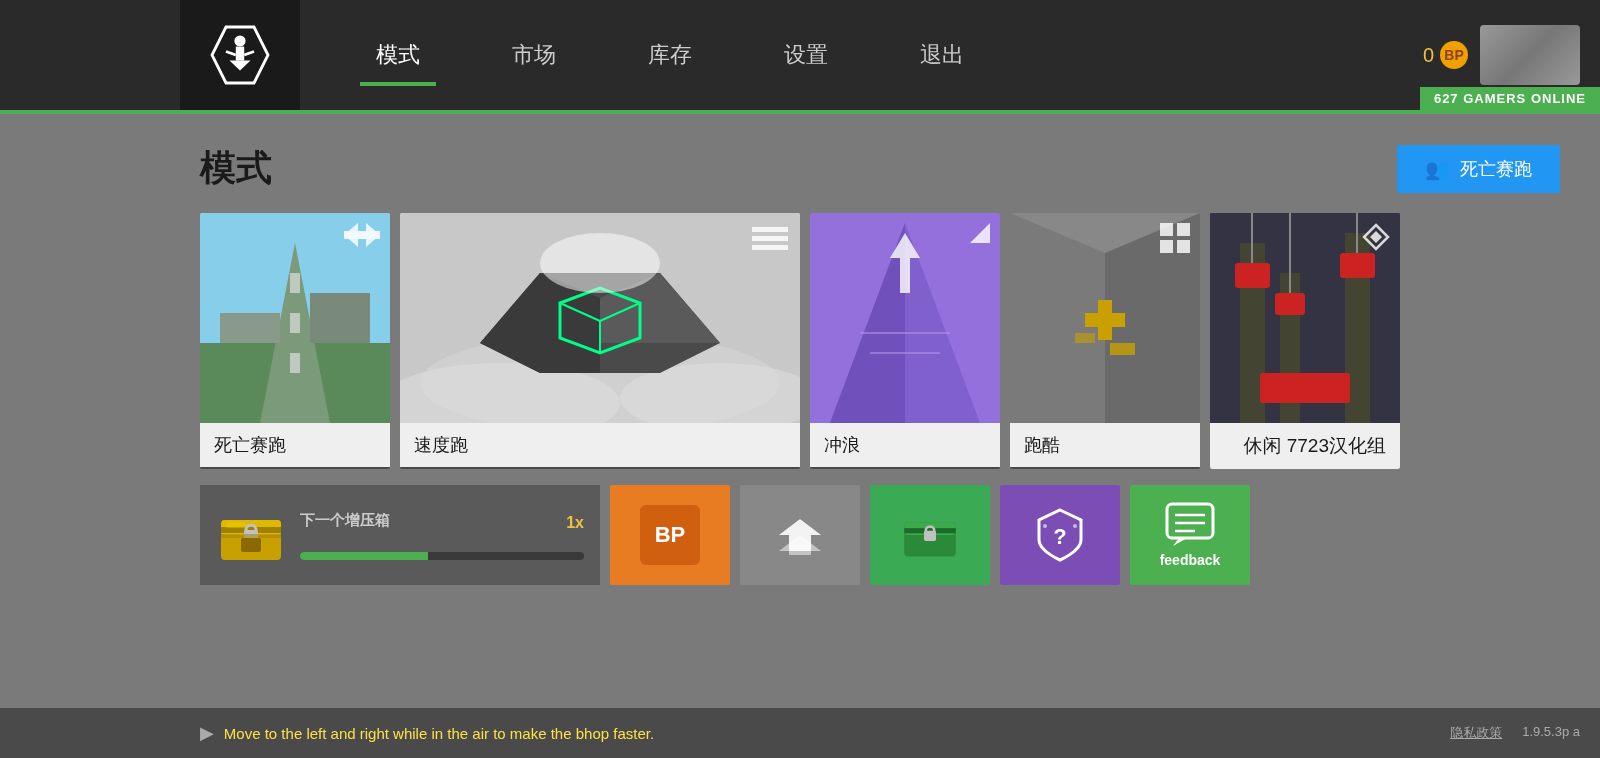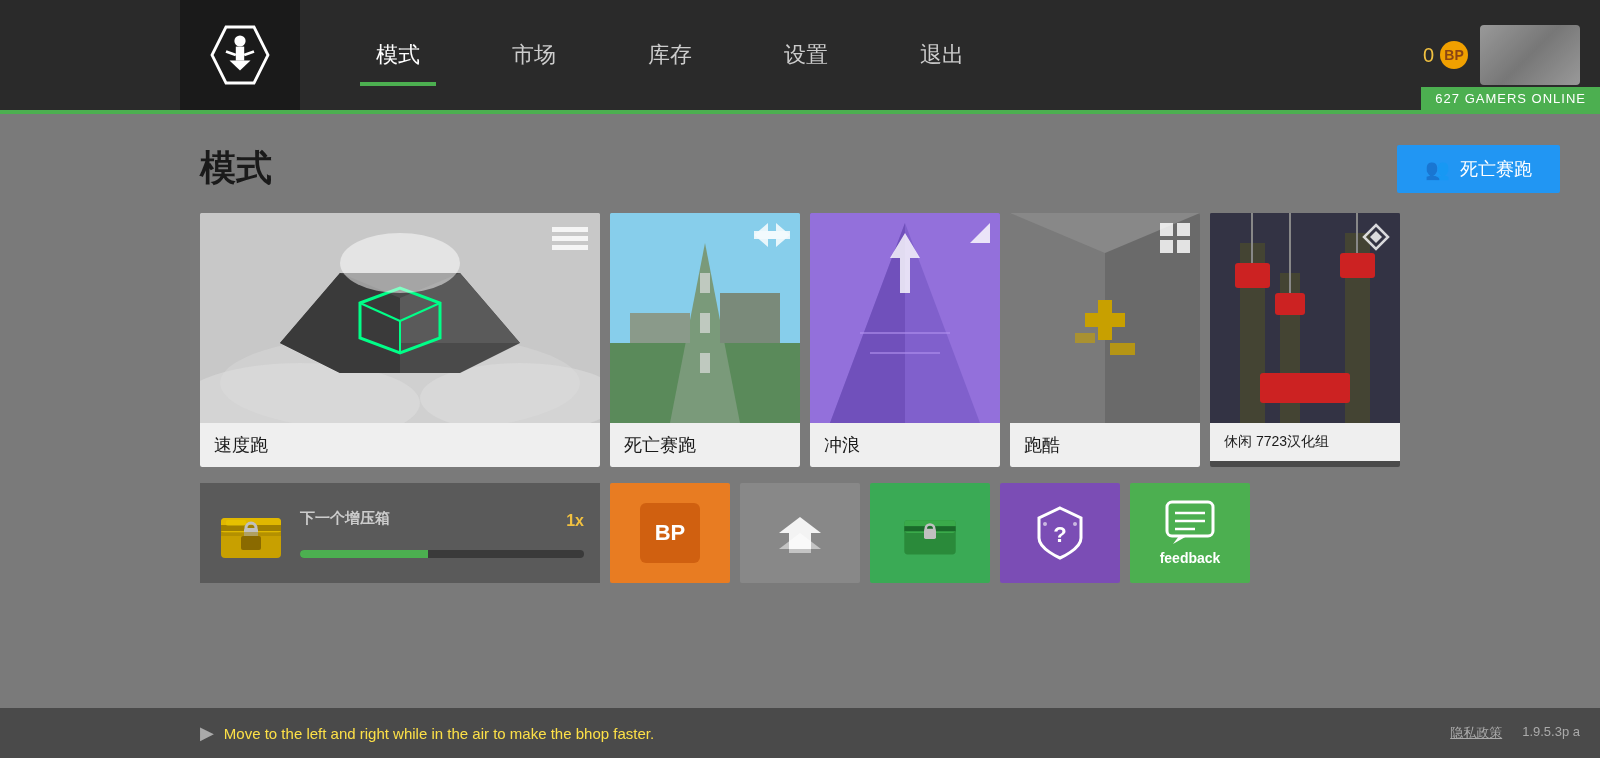--- a/index.html
+++ b/index.html
@@ -96,21 +96,21 @@
       background: linear-gradient(135deg, #999 0%, #777 50%, #999 100%);
     }
     .online-badge {
       position: absolute;
       right: 0;
       bottom: 0;
       background: #4CAF50;
       color: white;
       font-size: 13px;
       padding: 4px 14px;
-      font-weight: normal;
+      font-weight: bold;
       letter-spacing: 1px;
     }
 
     
     .green-line {
       width: 100%;
       height: 4px;
       background: #4CAF50;
       position: absolute;
       top: 110px;
@@ -378,20 +378,48 @@
   <div class="section-header">
     <h1 class="section-title">模式</h1>
     <button class="join-room-btn">
       <span class="person-icon">👥</span>
       <span>死亡赛跑</span>
     </button>
   </div>
 
   <div class="mode-cards">
 
+    <div class="mode-card small">
+      <div class="mode-card-image">
+        <div class="deathrace-bg">
+          <svg width="100%" height="100%" viewBox="0 0 190 210">
+            <rect width="190" height="210" fill="#87CEEB"></rect>
+
+            <rect y="130" width="190" height="80" fill="#5a8a5a"></rect>
+
+            <polygon points="95,30 130,210 60,210" fill="#7a9a7a"></polygon>
+
+            <rect x="20" y="100" width="60" height="30" fill="#8a9a8a"></rect>
+            <rect x="110" y="80" width="60" height="50" fill="#7a8a7a"></rect>
+
+            <rect x="90" y="60" width="10" height="20" fill="#ddd" opacity="0.7"></rect>
+            <rect x="90" y="100" width="10" height="20" fill="#ddd" opacity="0.7"></rect>
+            <rect x="90" y="140" width="10" height="20" fill="#ddd" opacity="0.7"></rect>
+          </svg>
+        </div>
+        <div class="mode-card-icon">
+          <svg width="36" height="24" viewBox="0 0 36 24">
+            <polygon points="0,12 14,0 14,8 36,8 36,16 14,16 14,24" fill="white" opacity="0.9"></polygon>
+            <polygon points="36,12 22,0 22,8 0,8 0,16 22,16 22,24" fill="white" opacity="0.9"></polygon>
+          </svg>
+        </div>
+      </div>
+      <div class="mode-card-label">死亡赛跑</div>
+    </div>
+
     <div class="mode-card large">
       <div class="mode-card-image">
         <div class="speedrun-bg">
           
           <svg width="100%" height="100%" viewBox="0 0 400 210">
 
             <rect width="400" height="210" fill="#c8c8c8"></rect>
 
             <ellipse cx="200" cy="170" rx="180" ry="50" fill="#d5d5d5" opacity="0.6"></ellipse>
             <ellipse cx="100" cy="190" rx="120" ry="40" fill="#e0e0e0" opacity="0.5"></ellipse>
@@ -411,48 +439,20 @@
         </div>
         <div class="mode-card-icon">
           <svg width="40" height="30" viewBox="0 0 40 30">
             <rect x="2" y="4" width="36" height="5" fill="white" opacity="0.9"></rect>
             <rect x="2" y="13" width="36" height="5" fill="white" opacity="0.9"></rect>
             <rect x="2" y="22" width="36" height="5" fill="white" opacity="0.9"></rect>
           </svg>
         </div>
       </div>
       <div class="mode-card-label">速度跑</div>
-    </div>
-
-    <div class="mode-card small">
-      <div class="mode-card-image">
-        <div class="deathrace-bg">
-          <svg width="100%" height="100%" viewBox="0 0 190 210">
-            <rect width="190" height="210" fill="#87CEEB"></rect>
-
-            <rect y="130" width="190" height="80" fill="#5a8a5a"></rect>
-
-            <polygon points="95,30 130,210 60,210" fill="#7a9a7a"></polygon>
-
-            <rect x="20" y="100" width="60" height="30" fill="#8a9a8a"></rect>
-            <rect x="110" y="80" width="60" height="50" fill="#7a8a7a"></rect>
-
-            <rect x="90" y="60" width="10" height="20" fill="#ddd" opacity="0.7"></rect>
-            <rect x="90" y="100" width="10" height="20" fill="#ddd" opacity="0.7"></rect>
-            <rect x="90" y="140" width="10" height="20" fill="#ddd" opacity="0.7"></rect>
-          </svg>
-        </div>
-        <div class="mode-card-icon">
-          <svg width="36" height="24" viewBox="0 0 36 24">
-            <polygon points="0,12 14,0 14,8 36,8 36,16 14,16 14,24" fill="white" opacity="0.9"></polygon>
-            <polygon points="36,12 22,0 22,8 0,8 0,16 22,16 22,24" fill="white" opacity="0.9"></polygon>
-          </svg>
-        </div>
-      </div>
-      <div class="mode-card-label">死亡赛跑</div>
     </div>
 
     <div class="mode-card small">
       <div class="mode-card-image">
         <div class="surf-bg">
           <svg width="100%" height="100%" viewBox="0 0 190 210">
             <rect width="190" height="210" fill="#9370DB"></rect>
 
             <polygon points="95,10 170,210 20,210" fill="#8060cc"></polygon>
             <polygon points="95,10 95,210 20,210" fill="#7050bb"></polygon>
@@ -520,21 +520,21 @@
             <line x1="147" y1="0" x2="147" y2="40" stroke="#888" stroke-width="2"></line>
           </svg>
         </div>
         <div class="mode-card-icon">
           <svg width="28" height="28" viewBox="0 0 28 28">
             <polygon points="14,2 26,14 14,26 2,14" fill="none" stroke="white" stroke-width="2.5" opacity="0.9"></polygon>
             <polygon points="14,8 20,14 14,20 8,14" fill="white" opacity="0.9"></polygon>
           </svg>
         </div>
       </div>
-      <div class="mode-card-label" style="font-size:14px;">休闲  7723汉化组</div>
+      <div class="mode-card-label" style="font-size:19px;text-align:right;">休闲  7723汉化组</div>
     </div>
 
   </div>
 
   <div class="bottom-strip">
 
     <div class="bp-progress-card">
       <div class="chest-icon-box">
         <svg class="chest-svg" viewBox="0 0 70 70">
 

